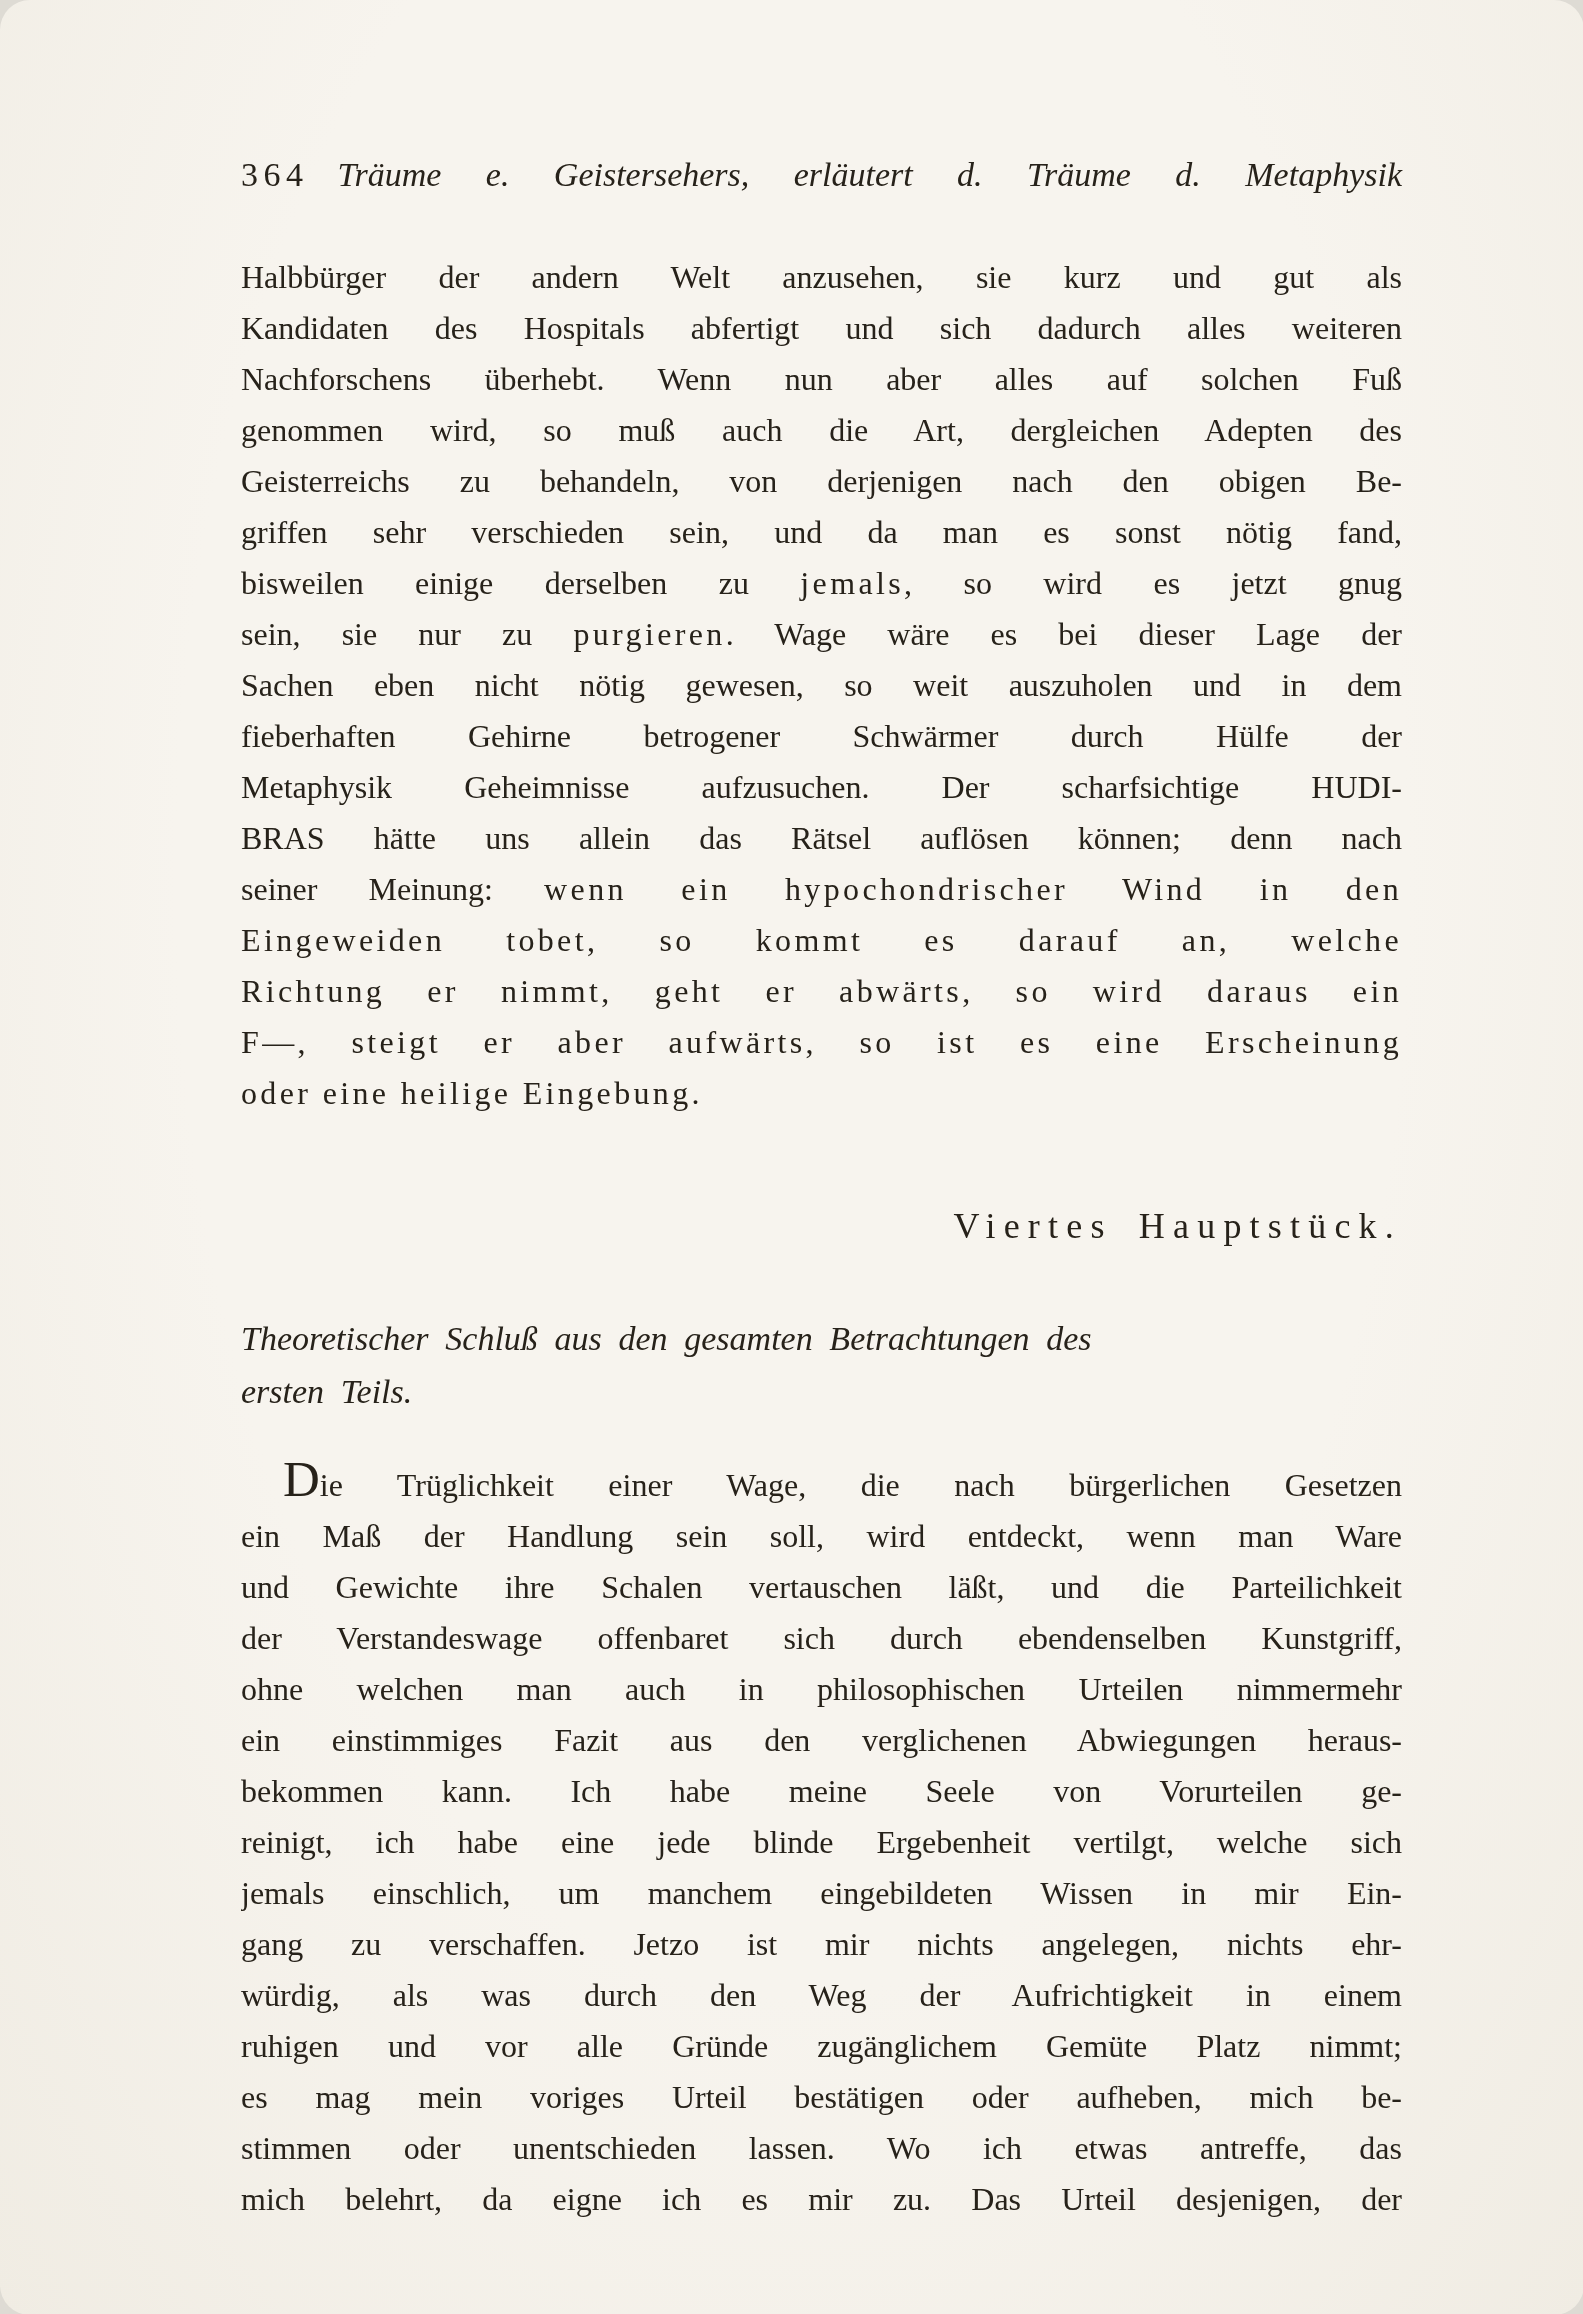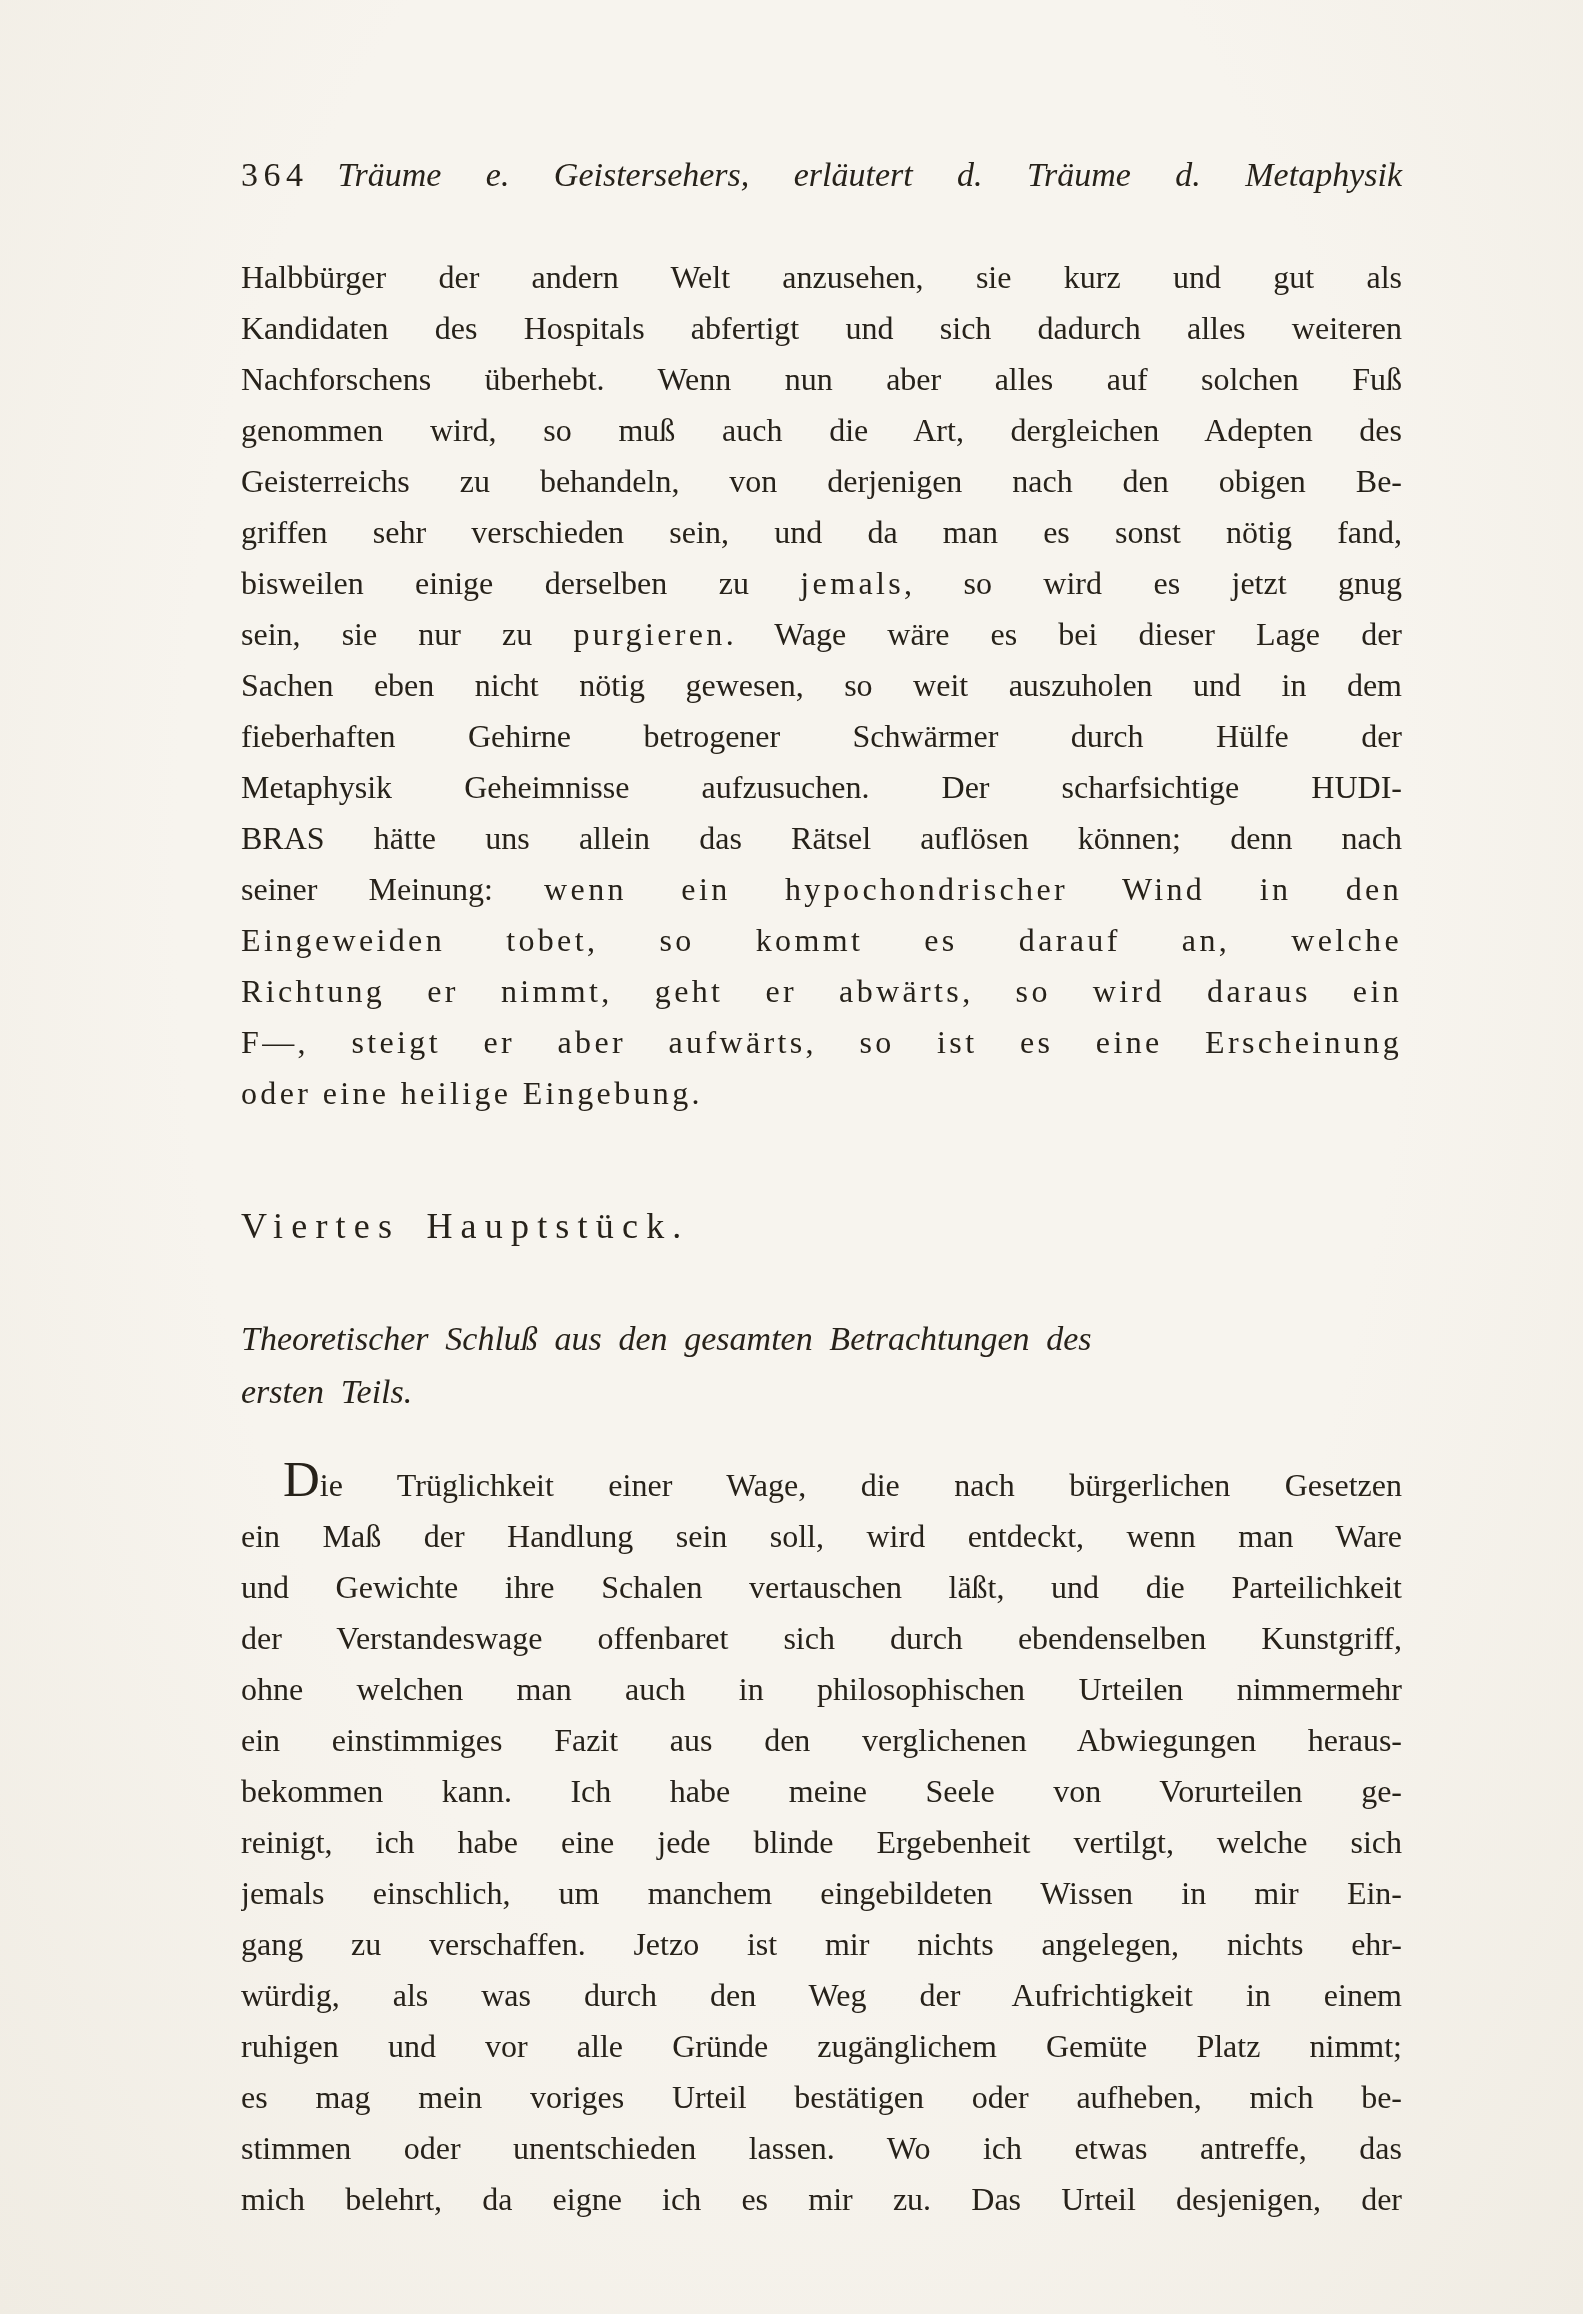--- a/index.html
+++ b/index.html
@@ -7,20 +7,21 @@
   .page {
     width:1584px;
     height:2315px;
     margin:0 auto;
     background:radial-gradient(ellipse at 50% 38%, #f7f4ee 55%, #f0ece3 100%);
     color:#27221a;
     font-family:"Liberation Serif", serif;
     padding:153px 182px 0 241px;
     position:relative;
     overflow:hidden;
+    border-radius:30px;
   }
   .running-head {
     display:flex;
     align-items:baseline;
     font-size:34px;
     line-height:44px;
     margin-bottom:55px;
   }
   .pagenum { letter-spacing:5.5px; margin-right:29px; font-style:normal; }
   .head-title {
@@ -36,21 +37,21 @@
     text-align-last:justify;
     height:51px;
     overflow:hidden;
   }
   .line.endpara { text-align-last:left; }
   .gesperrt { letter-spacing:0.105em; }
   .chapter-heading {
     margin-top:82px;
     font-size:36px;
     font-weight:400;
-    text-align:left;
+    text-align:right;
     letter-spacing:8.2px;
     word-spacing:9px;
     line-height:51px;
     font-family:Liberation Serif, serif;
   }
   .subheading {
     margin-top:60px;
     font-style:italic;
     font-size:34px;
     line-height:53px;

